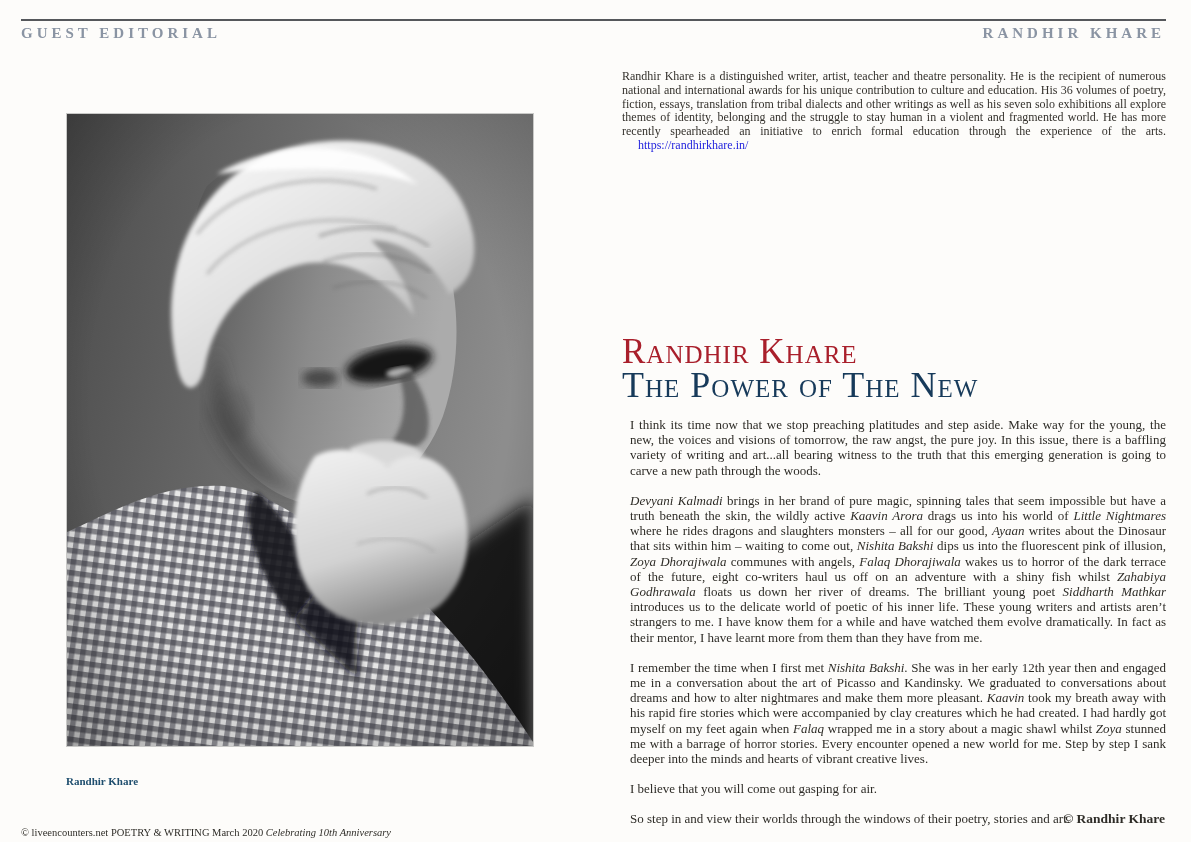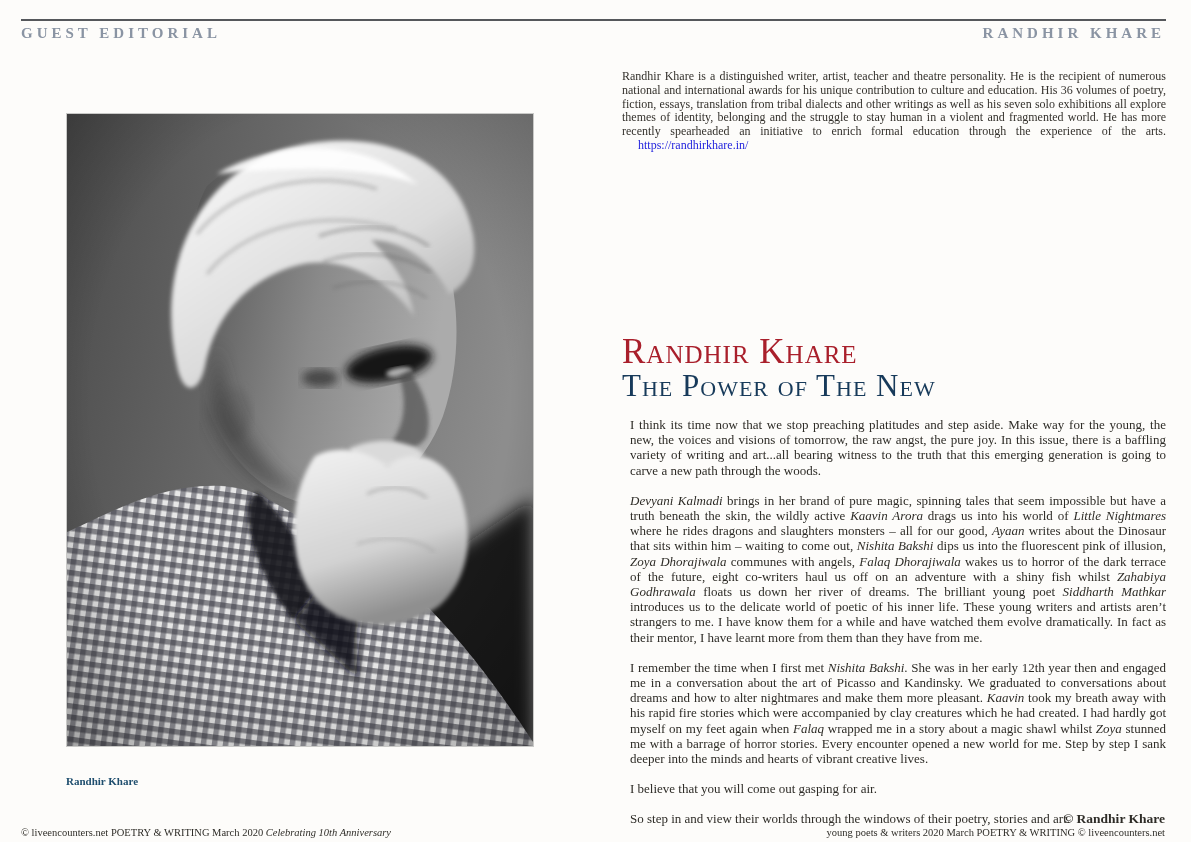--- a/index.html
+++ b/index.html
@@ -45,21 +45,21 @@
   .bio{
     top:70px;font-size:12px;line-height:13.8px;color:#34312c;text-align:justify;
   }
   .bio a, a.bio-link{color:#2424dd;text-decoration:none;padding-left:16px;}
   .title-block{top:333px;}
   .article-title{
     font-size:35px;line-height:37px;color:#a91f2b;font-variant:small-caps;
     letter-spacing:1px;font-weight:normal;margin:0;
   }
   .article-subtitle{
-    font-size:31px;line-height:31px;color:#173a5a;font-variant:small-caps;
+    font-size:36px;line-height:31px;color:#173a5a;font-variant:small-caps;
     letter-spacing:1px;font-weight:normal;margin:0;
   }
   .article-body{top:417px;font-size:13px;line-height:15.2px;color:#2e2c27;text-align:justify;}
   .article-body p{margin:0 0 15px 8px;}
 
   
   .footer-left{
     position:absolute;left:21px;top:827px;font-size:10.5px;color:#2e2c27;white-space:nowrap;
   }
   .footer-right{
@@ -177,16 +177,15 @@
     <p><i>Devyani Kalmadi</i> brings in her brand of pure magic, spinning tales that seem impossible but have a truth beneath the skin, the wildly active <i>Kaavin Arora</i> drags us into his world of <i>Little Nightmares</i> where he rides dragons and slaughters monsters – all for our good, <i>Ayaan</i> writes about the Dinosaur that sits within him – waiting to come out, <i>Nishita Bakshi</i> dips us into the fluorescent pink of illusion, <i>Zoya Dhorajiwala</i> communes with angels, <i>Falaq Dhorajiwala</i> wakes us to horror of the dark terrace of the future, eight co-writers haul us off on an adventure with a shiny fish whilst <i>Zahabiya Godhrawala</i> floats us down her river of dreams. The brilliant young poet <i>Siddharth Mathkar</i> introduces us to the delicate world of poetic of his inner life. These young writers and artists aren’t strangers to me. I have know them for a while and have watched them evolve dramatically. In fact as their mentor, I have learnt more from them than they have from me.</p>
     <p>I remember the time when I first met <i>Nishita Bakshi</i>. She was in her early 12th year then and engaged me in a conversation about the art of Picasso and Kandinsky. We graduated to conversations about dreams and how to alter nightmares and make them more pleasant. <i>Kaavin</i> took my breath away with his rapid fire stories which were accompanied by clay creatures which he had created. I had hardly got myself on my feet again when <i>Falaq</i> wrapped me in a story about a magic shawl whilst <i>Zoya</i> stunned me with a barrage of  horror stories. Every encounter opened a new world for me. Step by step I sank deeper into the minds and hearts of vibrant creative lives.</p>
     <p>I believe that you will come out gasping for air.</p>
     <p>So step in and view their worlds through the windows of their poetry, stories and art.</p>
   </div>
 
   <div class="footer-left">© liveencounters.net POETRY &amp; WRITING March 2020 <i>Celebrating 10th Anniversary</i></div>
 
   <div class="footer-right">
     <div class="copyright-name">© Randhir Khare</div>
-    <div class="issue-line">young poets &amp; writers 2020 March POETRY &amp; WRITING © liveencounters.net</div>
   </div>
 
 </div>
 
 </body></html>

